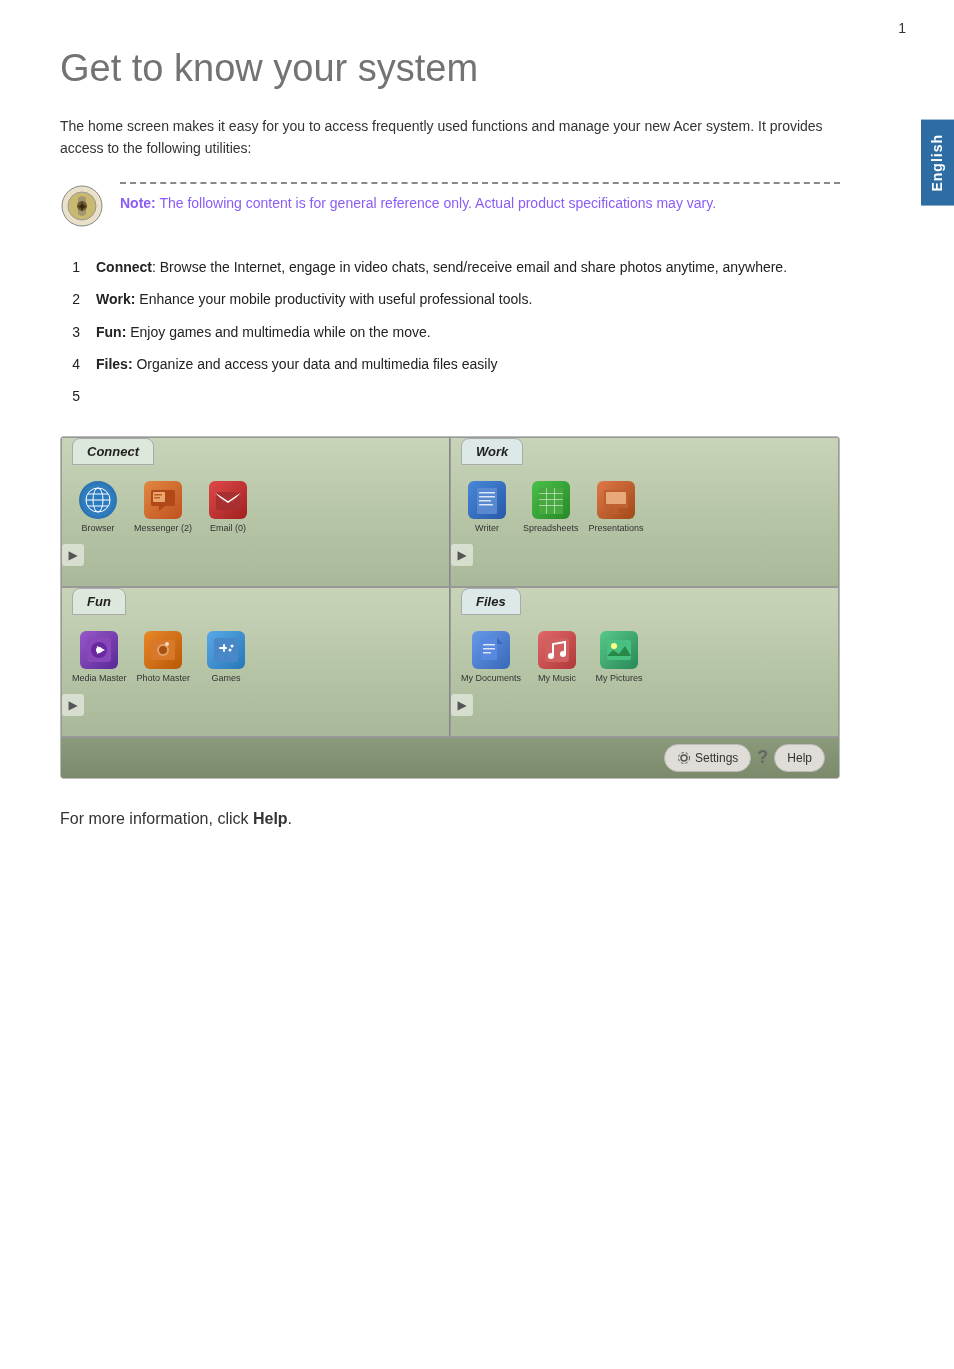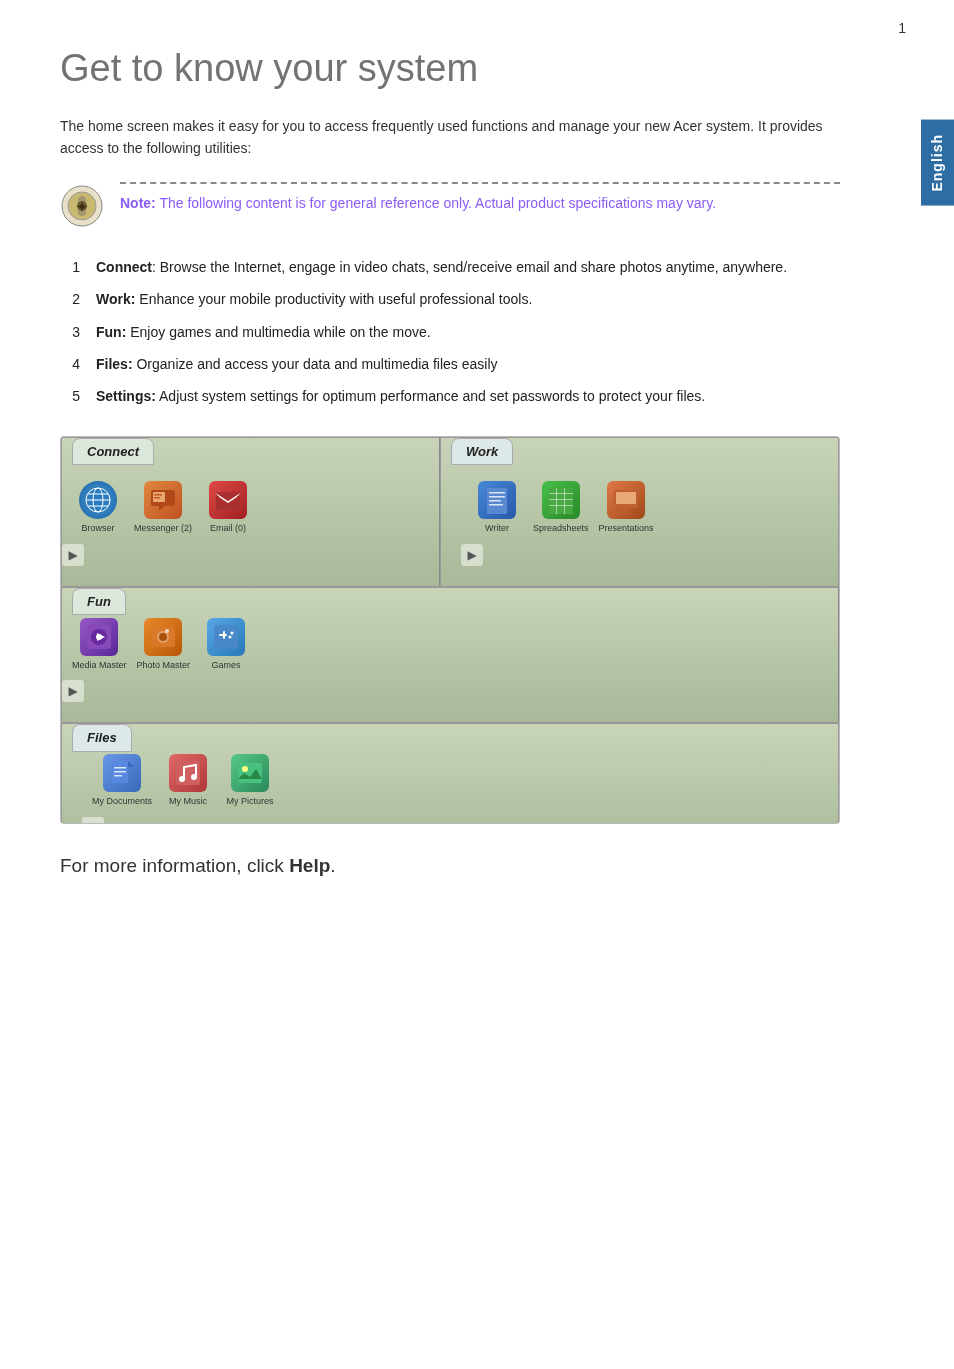--- a/index.html
+++ b/index.html
@@ -125,21 +125,20 @@
       border: 1px solid #999;
     }
 
     .hs-panel-left {
       background: linear-gradient(to bottom, #c8d4b8, #a8b898);
       border-right: 1px solid #888;
     }
 
     .hs-panel-right {
       background: linear-gradient(to bottom, #c8d4b8, #a8b898);
-      padding-left: 20px;
     }
 
     .hs-tab {
       position: absolute;
       top: 0;
       left: 10px;
       background: #e8e8e8;
       border: 1px solid #aaa;
       border-radius: 8px 8px 0 0;
       padding: 3px 14px;
@@ -203,22 +202,21 @@
       display: flex;
       align-items: center;
       justify-content: center;
       font-size: 12px;
       color: #555;
       cursor: pointer;
     }
 
     .hs-bottom-row {
       display: flex;
-      height: 188px;
-      flex-direction: column;
+      height: 150px;
     }
 
     .hs-footer-btn {
       display: flex;
       align-items: center;
       gap: 4px;
       background: #e0ddd8;
       border: 1px solid #bbb;
       border-radius: 14px;
       padding: 4px 12px;
@@ -228,25 +226,25 @@
     }
 
     .footer-full-row {
       background: linear-gradient(to bottom, #8a9a7a, #7a8a6a);
       border-top: 1px solid #999;
       display: flex;
       justify-content: flex-end;
       align-items: center;
       padding: 6px 14px;
       gap: 6px;
-      height: 48px;
+      height: 41px;
     }
 
     .for-more {
-      font-size: 19px;
+      font-size: 16px;
       color: #333;
       margin-top: 22px;
     }
 
     .for-more .bold { font-weight: bold; }
 
     
     .note-icon-svg {
       width: 44px;
       height: 44px;
@@ -305,21 +303,20 @@
     <li>
       <span class="list-num">3</span>
       <span><span class="list-label">Fun:</span><span> Enjoy games and multimedia while on the move.</span></span>
     </li>
     <li>
       <span class="list-num">4</span>
       <span><span class="list-label">Files:</span><span> Organize and access your data and multimedia files easily</span></span>
     </li>
     <li>
       <span class="list-num">5</span>
-      <span><span class="list-label">Settings:</span><span> Adjust system settings for optimum performance and set passwords to protect your files.</span></span>
     </li>
   </ol>
 
   <div class="homescreen">
     <div class="hs-top-row">
 
       <div class="hs-panel hs-panel-left">
         <div class="hs-tab hs-tab-connect">Connect</div>
         <div class="hs-icons">
           <div class="hs-icon-item">

